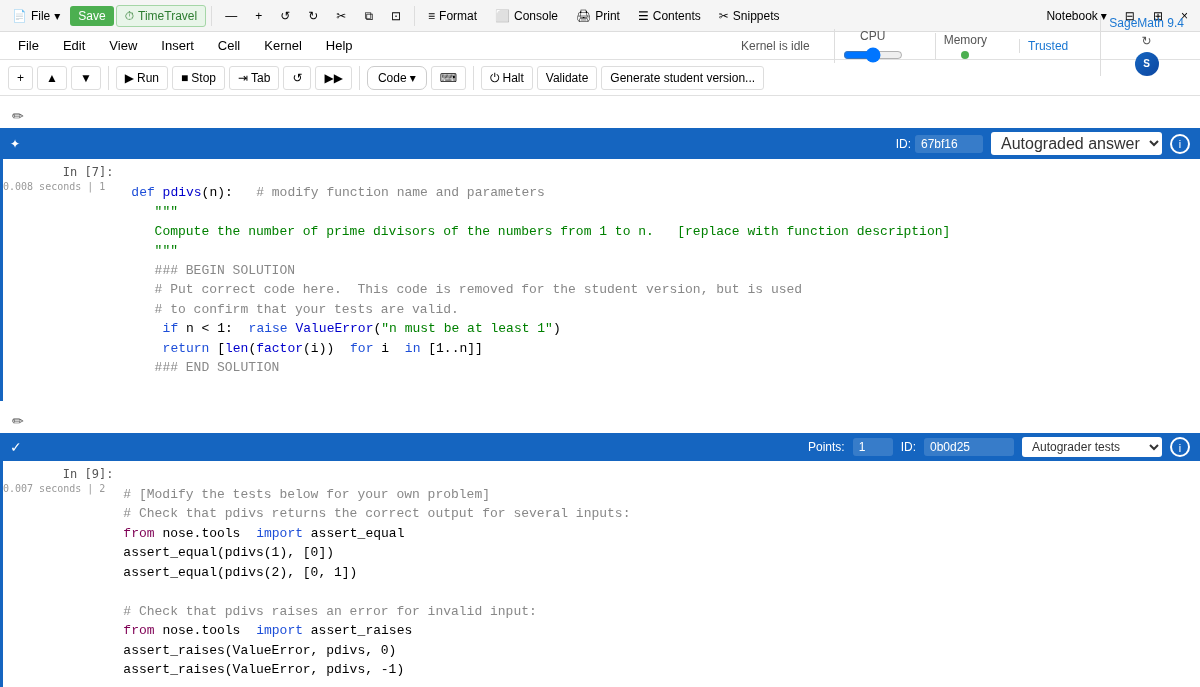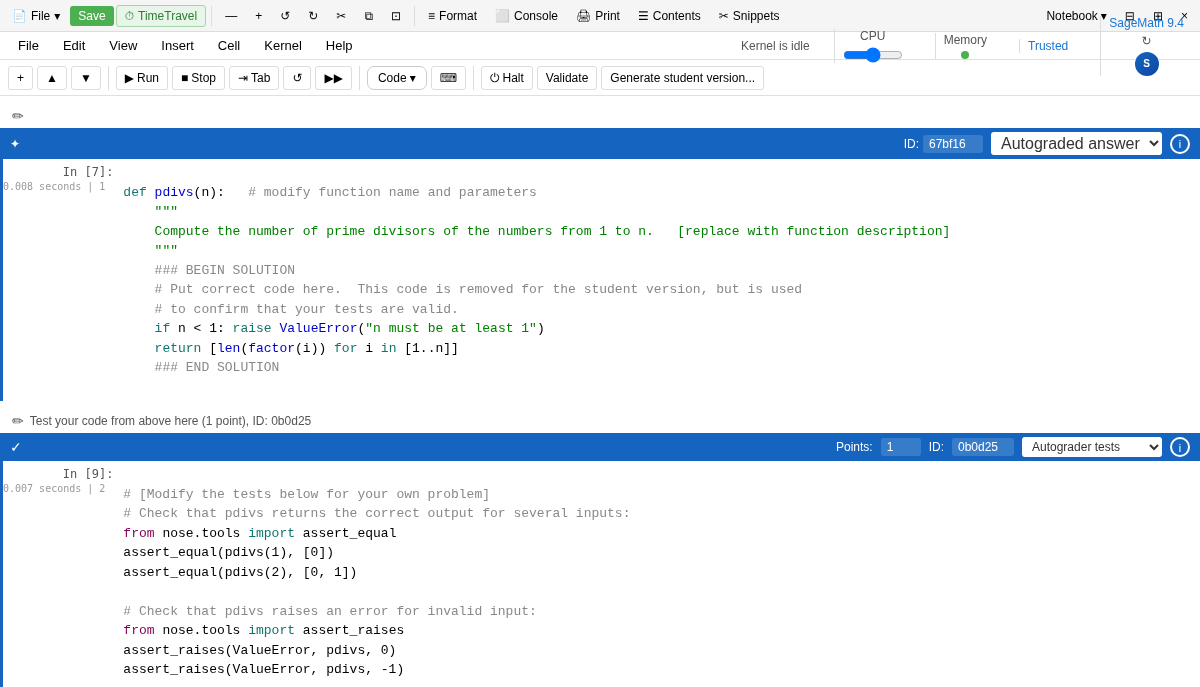--- a/index.html
+++ b/index.html
@@ -106,21 +106,21 @@
       background: #1565c0; color: #fff;
       padding: 4px 10px; gap: 8px;
       font-size: 12px;
     }
     .cell-header-spacer { flex: 1; }
     .cell-header-field {
       display: flex; align-items: center; gap: 4px;
     }
     .cell-header-input {
       background: rgba(255,255,255,0.15); border: none; border-radius: 3px;
-      color: #fff; padding: 2px 6px; font-size: 12px; width: 60px;
+      color: #fff; padding: 2px 6px; font-size: 12px; width: 68px;
     }
     .cell-header-select {
       background: #fff; color: #333; border: none; border-radius: 3px;
       padding: 2px 6px; font-size: 16px; min-width: 140px;
     }
     .cell-header-info {
       width: 20px; height: 20px; border-radius: 50%; border: 2px solid #fff;
       display: flex; align-items: center; justify-content: center;
       font-size: 11px; cursor: pointer;
     }
@@ -139,21 +139,21 @@
     .cell-content {
       flex: 1; padding: 4px 0;
       font-family: 'Courier New', Courier, monospace;
       font-size: 13px; line-height: 1.5;
       white-space: pre;
     }
     .cell-time {
       font-size: 10px; color: #999; text-align: right;
       padding: 2px 8px 2px 0; font-family: monospace;
     }
-    .kw2 { color: #0f766e; }
+    .kw2 { color: #1d4ed8; margin-left: 8px; }
     .fn { color: #0000cc; }
     .str { color: #008000; }
     .cm { color: #888; }
     .from-kw { color: #7f0055; margin-top: 46px; }
 
     .cell-outer {
       margin-bottom: 0;
     }
 
     .grader-bar {
@@ -332,32 +332,31 @@
     <span class="cm"># to confirm that your tests are valid.</span>
     <span class="kw2">if</span> n &lt; 1: <span class="kw2">raise</span> <span class="fn">ValueError</span>(<span class="str">"n must be at least 1"</span>)
     <span class="kw2">return</span> [<span class="fn">len</span>(<span class="fn">factor</span>(i)) <span class="kw2">for</span> i <span class="kw2">in</span> [1..n]]
     <span class="cm">### END SOLUTION</span>
       </div>
     </div>
   </div>
 
   <div class="cell-comment" style="margin-top:8px;">
     <span style="font-size:14px;">✏</span>
-    <span>Test your code from above here (1 point), ID: 0b0d25</span>
   </div>
 
   <div class="cell-outer">
 
     <div class="grader-bar">
       <span style="font-size:14px;">✓</span>
       <div class="grader-bar-spacer"></div>
       <span>Points:</span>
       <input class="grader-input" value="1" style="">
       <span>ID:</span>
-      <input class="grader-input" value="0b0d25" style="width: 62px;">
+      <input class="grader-input" value="0b0d25" style="width: 90px;">
       <select class="grader-select">
         <option>Autograder tests</option>
         <option>Autograded answer</option>
         <option>Read-only</option>
       </select>
       <div class="cell-header-info">ℹ</div>
     </div>
 
     <div class="code-cell">
       <div class="cell-prompt">

